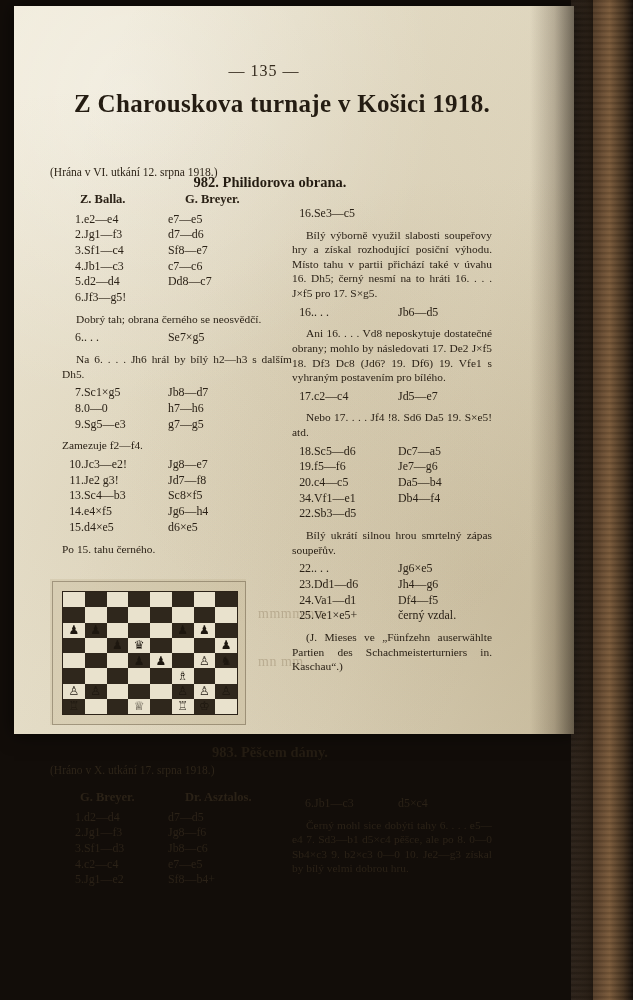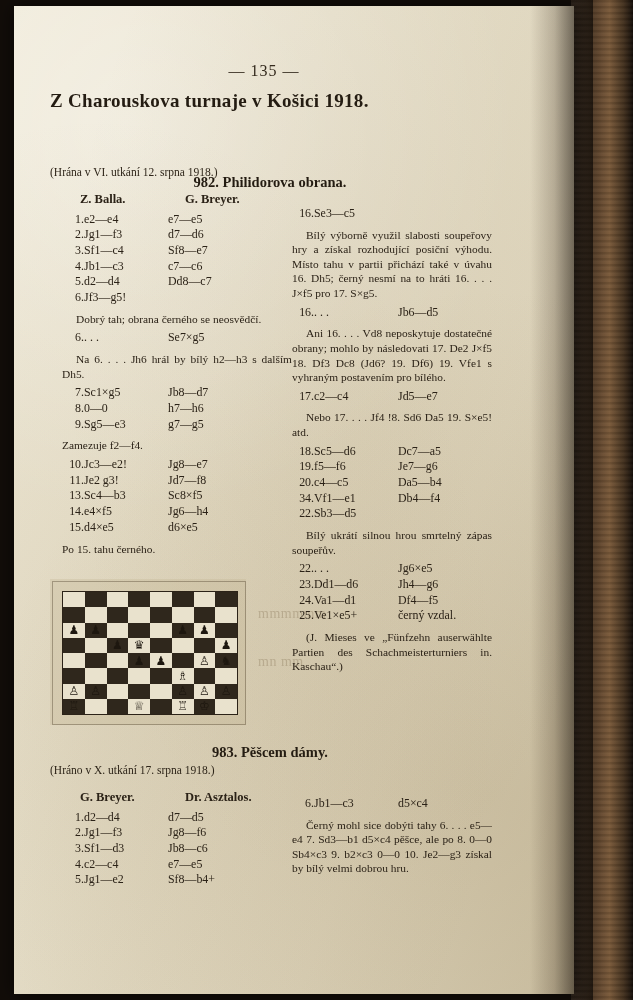--- a/index.html
+++ b/index.html
@@ -23,21 +23,21 @@
     background:repeating-linear-gradient(180deg,rgba(0,0,0,0.18) 0px,rgba(0,0,0,0.18) 2px,rgba(255,255,255,0.05) 3px,rgba(255,255,255,0.02) 6px);
     opacity:.55;
   }
   .spine-edge{
     position:absolute;top:0;right:40px;width:22px;height:1000px;
     background:linear-gradient(90deg,rgba(0,0,0,0) 0%,rgba(0,0,0,.35) 60%,rgba(0,0,0,.6) 100%);
   }
 
   
   .page{
-    position:absolute;left:14px;top:6px;width:560px;height:988px;
+    position:absolute;left:14px;top:6px;width:560px;height:728px;
     background:#e8e2cf;
     background-image:
       radial-gradient(circle at 20% 12%, rgba(255,255,255,.35), rgba(255,255,255,0) 40%),
       radial-gradient(circle at 85% 80%, rgba(160,140,100,.25), rgba(160,140,100,0) 55%),
       linear-gradient(110deg,#efe9d7 0%,#e7e0cb 35%,#ded5bd 70%,#cfc4a8 100%);
     box-shadow:0 0 18px rgba(0,0,0,.6);
   }
   .page:after{ 
     content:"";position:absolute;top:0;right:0;width:44px;height:100%;
     background:linear-gradient(90deg,rgba(0,0,0,0) 0%,rgba(40,25,10,.22) 55%,rgba(20,12,4,.55) 100%);
@@ -50,22 +50,22 @@
       radial-gradient(ellipse at 15% 70%, rgba(150,125,80,.10), rgba(0,0,0,0) 60%);
     pointer-events:none;
   }
 
   
   .folio{
     position:absolute;left:0;right:60px;top:56px;text-align:center;
     font-size:16px;letter-spacing:1px;color:#342a1d;
   }
   .maintitle{
-    position:absolute;left:36px;width:440px;top:84px;text-align:left;
-    font-size:19px;font-weight:bold;color:#241c12;letter-spacing:.3px;
+    position:absolute;left:36px;width:440px;top:84px;text-align:right;
+    font-size:25px;font-weight:bold;color:#241c12;letter-spacing:.3px;
     font-family:"Liberation Serif", serif;
   }
 
   .gametitle{
     position:absolute;left:36px;width:440px;text-align:center;
     font-size:14.5px;font-weight:bold;color:#241c12;
   }
   .gamesub{
     position:absolute;left:36px;width:440px;
     font-size:11.5px;color:#2e2519;

